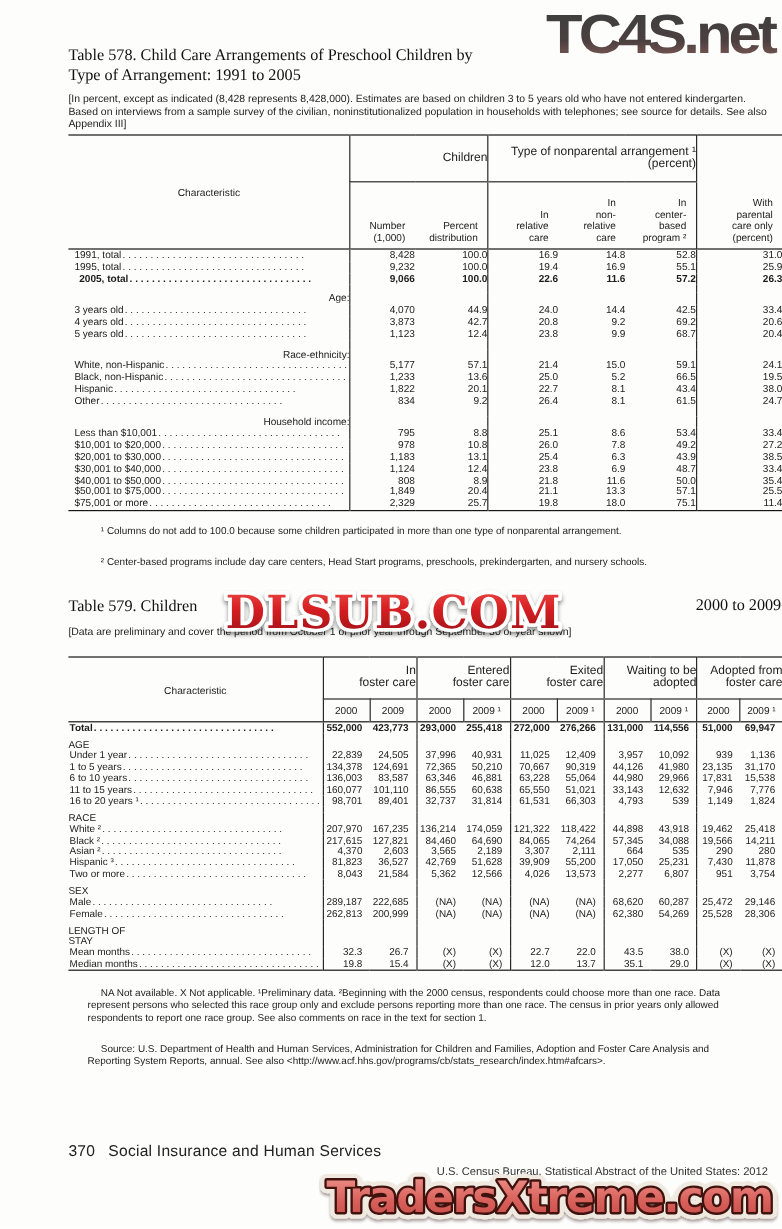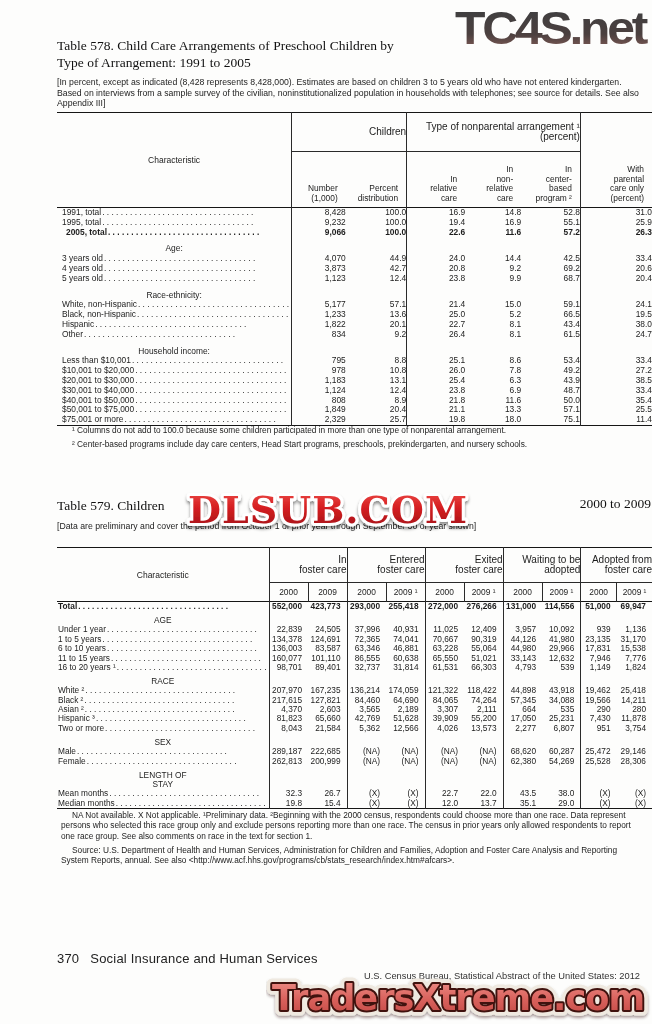--- a/index.html
+++ b/index.html
@@ -29,26 +29,26 @@
   .t578 tr.spacer td{height:7px}
   .t579 tr.spacer td{height:4.5px}
   .num{text-align:right;padding-right:9px}
   .t579 .num{padding-right:6px}
   tr.b{font-weight:bold}
   .lbl{display:flex;align-items:baseline;padding-left:5px;overflow:hidden}
   .t579 .lbl{padding-left:1px}
   .lbl .txt{white-space:nowrap}
   .lbl .dots{flex:1;overflow:hidden;white-space:nowrap;margin:0 2px 0 1px}
   .lbl .dots::before{content:" . . . . . . . . . . . . . . . . . . . . . . . . . . . . . . . . ."}
-  .sec{text-align:center;padding-left:1px}
-  .cen{text-align:center;white-space:pre-line}
+  .sec{text-align:right;padding-left:1px}
+  .cen{white-space:pre-line}
   .t578 td.v0,.t578 td.v2,.t578 td.v5{border-left:0.9px solid #2a2a2a}
   .t579 td.v0,.t579 td.v2,.t579 td.v4,.t579 td.v6,.t579 td.v8{border-left:0.9px solid #2a2a2a}
   
-  .fns p{font-size:8.3px;line-height:10.3px;margin:4px;text-indent:11px}
+  .fns p{font-size:8.3px;line-height:10.3px;margin:16px;text-indent:11px}
   .fns p.noind{text-indent:0}
   .t579titlerow{height:17px}
   .t579titlerow .tr2{position:absolute;right:0;top:0}
   .pagefoot{font-size:13px;color:#222;letter-spacing:0.2px}
   .pagefoot .pgnum{margin-right:11px}
   .censusline{font-size:9.3px;color:#333}
   .wm{position:absolute;z-index:6;pointer-events:none}
 </style>
 </head>
 <body>
@@ -523,21 +523,21 @@
         <tr>
           <td>
             <div class="lbl">
               <span class="txt">1 to 5 years</span>
               <span class="dots"></span>
             </div>
           </td>
           <td class="num v0">134,378</td>
           <td class="num v1">124,691</td>
           <td class="num v2">72,365</td>
-          <td class="num v3">74,041</td>
+          <td class="num v3">50,210</td>
           <td class="num v4">70,667</td>
           <td class="num v5">90,319</td>
           <td class="num v6">44,126</td>
           <td class="num v7">41,980</td>
           <td class="num v8">23,135</td>
           <td class="num v9">31,170</td>
         </tr>
         <tr>
           <td>
             <div class="lbl">
@@ -673,21 +673,21 @@
           <td class="num v9">280</td>
         </tr>
         <tr>
           <td>
             <div class="lbl">
               <span class="txt">Hispanic ³</span>
               <span class="dots"></span>
             </div>
           </td>
           <td class="num v0">81,823</td>
-          <td class="num v1">65,660</td>
+          <td class="num v1">36,527</td>
           <td class="num v2">42,769</td>
           <td class="num v3">51,628</td>
           <td class="num v4">39,909</td>
           <td class="num v5">55,200</td>
           <td class="num v6">17,050</td>
           <td class="num v7">25,231</td>
           <td class="num v8">7,430</td>
           <td class="num v9">11,878</td>
         </tr>
         <tr>

